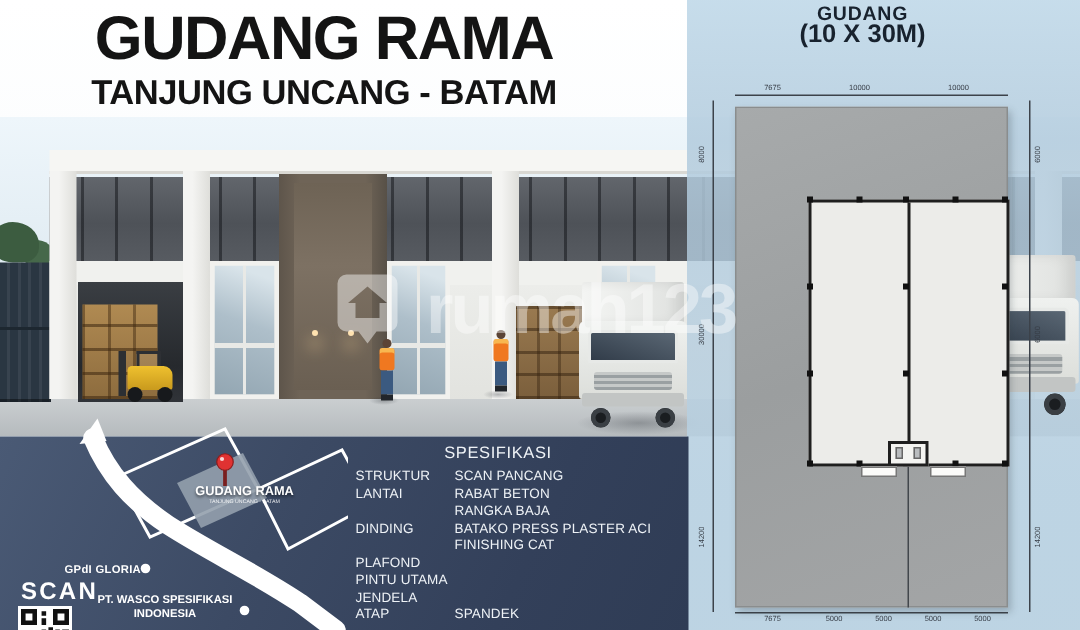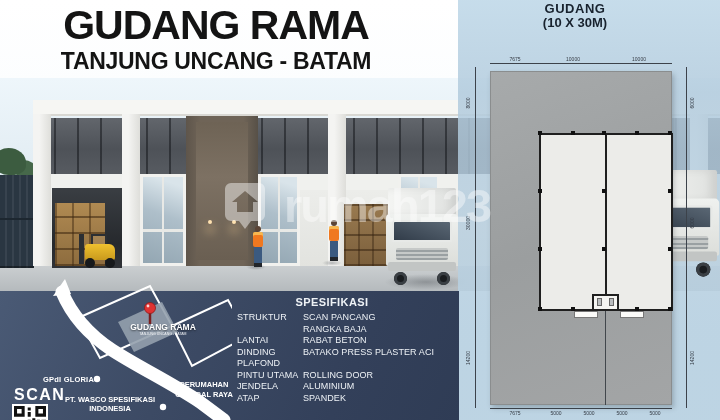--- a/index.html
+++ b/index.html
@@ -76,21 +76,21 @@
   .t-bumper{position:absolute;left:2px;top:74px;width:68px;height:9px;background:#c2c5c4;border-radius:2px}
   .t-wheel{position:absolute;top:84px;width:13px;height:13px;background:#1a1d20;border-radius:50%;
     box-shadow:inset 0 0 0 3px #3a3f44}
 
   
   #panelbg{position:absolute;left:458px;top:0;width:262px;height:420px;
     background:linear-gradient(180deg,rgba(196,219,234,.96) 0%,rgba(178,203,221,.86) 22%,rgba(180,205,223,.78) 55%,rgba(186,210,226,.94) 78%)}
   #truck2{position:absolute;left:640px;top:170px;transform:scale(1.1);transform-origin:top left}
   #ptitle{position:absolute;left:482px;top:2px;width:186px;text-align:center;color:#18222e;font-weight:bold}
   .pt1{font-size:13px;letter-spacing:.5px;line-height:14px}
-  .pt2{font-size:13px;line-height:14px}
+  .pt2{font-size:17px;line-height:14px}
   .p-line{position:absolute;background:#3c424a}
   .p-body{position:absolute;left:490px;top:71px;width:182px;height:334px;
     background:linear-gradient(160deg,#a7aaab,#9b9e9f 50%,#a3a5a6);
     box-shadow:2px 3px 5px rgba(50,60,70,.28),inset 0 0 0 1px #8a8d8e}
   .p-int{position:absolute;left:539px;top:133px;width:134px;height:178px;background:#ecece9;border:2px solid #1f1f1f}
   .p-center{position:absolute;left:605px;top:135px;width:2px;height:174px;background:#1f1f1f}
   .p-center2{position:absolute;left:605px;top:311px;width:1px;height:94px;background:#42474c}
   .p-cols{position:absolute;left:538px;top:131px;width:4px;height:4px;background:#111;
     box-shadow:33px 0 #111,64px 0 #111,97px 0 #111,130px 0 #111,
       0 58px #111,64px 58px #111,130px 58px #111,
@@ -110,21 +110,21 @@
   .m-pinlab{left:124px;top:322px;width:78px;font-size:8.5px;text-align:center;text-shadow:0 1px 2px rgba(0,0,0,.55)}
   .m-pinsub{left:124px;top:332px;width:78px;font-size:3.5px;text-align:center;opacity:.9;font-weight:normal}
   .m-gpdi{left:24px;top:375px;width:70px;font-size:7.5px;text-align:right;letter-spacing:.2px}
   .m-wasco{left:60px;top:395px;width:100px;font-size:7.5px;text-align:center;line-height:9px}
   .m-peru{left:166px;top:380px;width:76px;font-size:7.5px;text-align:center;line-height:9.5px}
   .m-scan{left:14px;top:386px;font-size:16px;letter-spacing:1.5px}
   .m-qr{position:absolute;left:12px;top:404px;width:36px;height:20px;background:#fff;padding:2px}
 
   
   #specs{position:absolute;left:232px;top:296px;width:226px;color:#eef2f6}
-  .sp-head{width:200px;text-align:center;font-size:11px;font-weight:bold;letter-spacing:.4px}
+  .sp-head{width:200px;text-align:center;font-size:11px;font-weight:normal;letter-spacing:.4px}
   .sp-rows{margin-top:4px;padding-left:5px}
   .sp-row{display:grid;grid-template-columns:66px 1fr;font-size:9px;font-weight:normal;line-height:11.5px;letter-spacing:.1px}
 
   
   #hdr{position:absolute;left:16px;top:5px;width:400px;text-align:center;color:#141414}
   .h1{font-size:41px;font-weight:900;letter-spacing:-1px;line-height:1.02}
   .h2{font-size:23px;font-weight:800;letter-spacing:-.3px;margin-top:1px}
   #wm{position:absolute;left:224px;top:182px;display:flex;align-items:flex-start;gap:18px;color:rgba(255,255,255,.42)}
   .wm-text{font-size:47px;font-weight:bold;letter-spacing:-2px;line-height:1}
 </style>
@@ -260,66 +260,61 @@
     <circle cx="148" cy="28" r="1.4" fill="#ffffff" opacity="0.8"></circle>
   </svg>
 
   <div class="mlab m-pinlab abs">GUDANG RAMA</div>
   <div class="mlab m-pinsub abs">TANJUNG UNCANG - BATAM</div>
   <div class="mlab m-gpdi abs">GPdI GLORIA</div>
   <div class="mlab m-wasco abs">
     <div>PT. WASCO SPESIFIKASI</div>
     <div>INDONESIA</div>
   </div>
-  <div class="mlab m-peru abs">
-    <div>PERUMAHAN</div>
-    <div>CENTRAL RAYA</div>
-  </div>
   <div class="mlab m-scan abs">SCAN</div>
   <div class="m-qr">
     <svg viewBox="0 0 21 21" width="32" height="32">
       <rect x="0" y="0" width="21" height="21" fill="#fff"></rect>
       <path fill="#111" d="M0,0h7v7h-7z M14,0h7v7h-7z M0,14h7v7h-7z M2,2h3v3h-3z M16,2h3v3h-3z M2,16h3v3h-3z
         M9,1h2v2h-2z M9,4h2v3h-2z M12,8h2v2h-2z M9,9h2v2h-2z M15,9h2v2h-2z M18,9h3v2h-3z
         M9,12h2v2h-2z M12,12h2v3h-2z M16,13h2v2h-2z M9,16h2v2h-2z M12,17h3v2h-3z M17,17h2v2h-2z" fill-rule="evenodd"></path>
     </svg>
   </div>
 
   <div id="specs">
     <div class="sp-head">SPESIFIKASI</div>
     <div class="sp-rows">
       <div class="sp-row">
           <span>STRUKTUR</span>
           <span>SCAN PANCANG</span>
         </div>
       <div class="sp-row">
+          <span>LANTAI</span>
+          <span>RABAT BETON</span>
+        </div>
+      <div class="sp-row">
           <span></span>
           <span>RANGKA BAJA</span>
         </div>
       <div class="sp-row">
-          <span>LANTAI</span>
-          <span>RABAT BETON</span>
-        </div>
-      <div class="sp-row">
           <span>DINDING</span>
           <span>BATAKO PRESS PLASTER ACI</span>
         </div>
       <div class="sp-row">
           <span></span>
+          <span>FINISHING CAT</span>
         </div>
       <div class="sp-row">
           <span>PLAFOND</span>
         </div>
       <div class="sp-row">
           <span>PINTU UTAMA</span>
-          <span>ROLLING DOOR</span>
         </div>
       <div class="sp-row">
           <span>JENDELA</span>
-          <span>ALUMINIUM</span>
         </div>
       <div class="sp-row">
           <span>ATAP</span>
           <span>SPANDEK</span>
         </div>
     </div>
   </div>
 
   <div id="ptitle">
     <div class="pt1">GUDANG</div>

